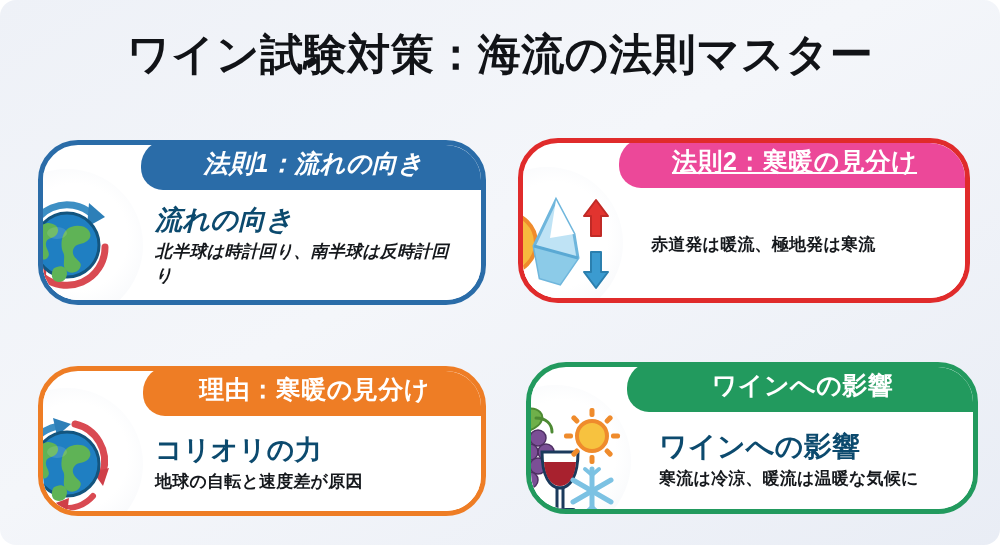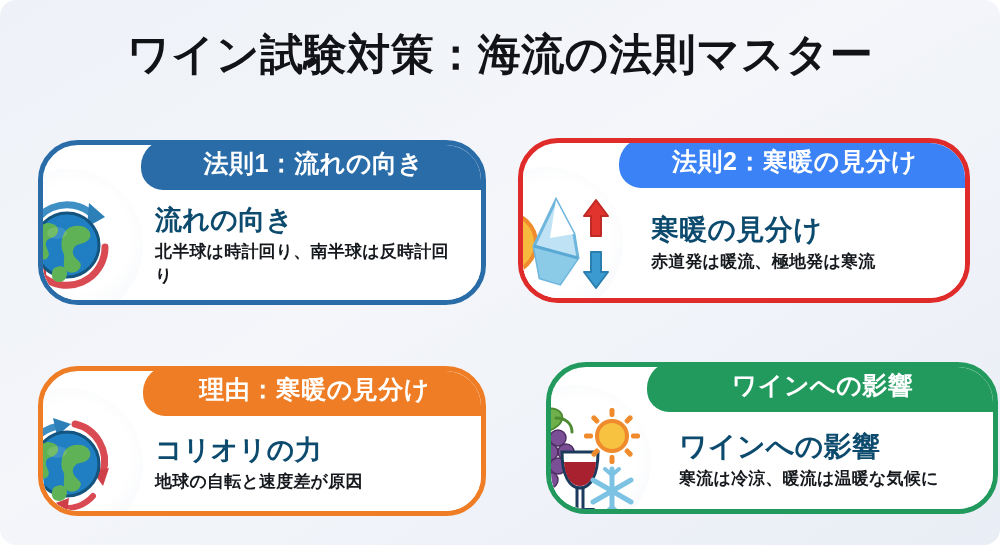--- a/index.html
+++ b/index.html
@@ -39,21 +39,21 @@
     position: absolute;
     box-sizing: border-box;
     border-radius: 40px;
     border: 5px solid #000;
     background: #ffffff;
     overflow: hidden;
   }
   .card.c1 { left: 38px;  top: 140px; width: 448px; height: 165px; }
   .card.c2 { left: 518px; top: 138px; width: 452px; height: 165px; }
   .card.c3 { left: 38px;  top: 366px; width: 448px; height: 150px; }
-  .card.c4 { left: 546px; top: 362px; width: 452px; height: 152px; }
+  .card.c4 { left: 526px; top: 362px; width: 452px; height: 152px; }
 
   
   .card-header {
     position: absolute;
     top: -5px;
     right: -5px;
     height: 50px;
     box-sizing: border-box;
     display: flex;
     align-items: center;
@@ -133,21 +133,21 @@
   .c4 .text-col { left: 128px; }
   .c2 .card-title, .c4 .card-title { font-size: 28px; }
 </style>
 </head>
 <body>
 
 <div id="page" style="background: linear-gradient(150deg, rgb(238, 241, 247) 0%, rgb(244, 246, 250) 45%, rgb(233, 237, 245) 100%);">
 
   <div class="page-title" style="color: rgb(17, 19, 23);">ワイン試験対策：海流の法則マスター</div>
 
-  <div class="card c1" style="border-color: rgb(42, 108, 168);">
+  <div class="card c1" style="border-color: rgb(42, 108, 168); font-style: italic;">
     <div class="card-header" style="background: rgb(42, 108, 168);">法則1：流れの向き</div>
     <div class="card-body">
       <div class="icon-well">
         <svg width="140" height="140" viewBox="0 0 140 140" aria-hidden="true">
 
           <path d="M32 68 A38 38 0 0 1 96 40" fill="none" stroke="#3d8fc4" stroke-width="7" stroke-linecap="round"></path>
           <polygon points="92,28 108,42 90,52" fill="#2d7fb8"></polygon>
 
           <path d="M108 72 A38 38 0 0 1 44 100" fill="none" stroke="#d94a52" stroke-width="7" stroke-linecap="round"></path>
           <polygon points="48,112 32,98 50,88" fill="#cf3f48"></polygon>
@@ -161,21 +161,21 @@
         </svg>
       </div>
       <div class="text-col">
         <div class="card-title">流れの向き</div>
         <div class="card-desc">北半球は時計回り、南半球は反時計回り</div>
       </div>
     </div>
   </div>
 
   <div class="card c2" style="border-color: rgb(224, 43, 43);">
-    <div class="card-header" style="background: #3b82f6;">法則2：寒暖の見分け</div>
+    <div class="card-header" style="background: #ec4899; text-decoration: underline;">法則2：寒暖の見分け</div>
     <div class="card-body">
       <div class="icon-well">
         <svg width="150" height="130" viewBox="0 0 150 130" aria-hidden="true">
 
           <g transform="translate(44,65)">
             <g fill="#ef8b2c">
               <polygon points="-40,-6 -52,-16 -40,-22"></polygon>
               <polygon points="-38,-20 -44,-34 -30,-32"></polygon>
               <polygon points="-28,-30 -28,-45 -16,-38"></polygon>
               <polygon points="-16,-36 -8,-48 0,-38"></polygon>
@@ -198,21 +198,20 @@
           <g transform="translate(124,40)">
             <polygon points="0,-18 12,-2 5,-2 5,18 -5,18 -5,-2 -12,-2" fill="#e2342f" stroke="#c02a26" stroke-width="2" stroke-linejoin="round"></polygon>
           </g>
 
           <g transform="translate(124,92)">
             <polygon points="0,18 12,2 5,2 5,-18 -5,-18 -5,2 -12,2" fill="#3b9bd0" stroke="#2b7fae" stroke-width="2" stroke-linejoin="round"></polygon>
           </g>
         </svg>
       </div>
       <div class="text-col">
-        <div class="card-title">寒暖の見分け</div>
         <div class="card-desc">赤道発は暖流、極地発は寒流</div>
       </div>
     </div>
   </div>
 
   <div class="card c3" style="border-color: rgb(238, 125, 37);">
     <div class="card-header" style="background: rgb(238, 125, 37);">理由：寒暖の見分け</div>
     <div class="card-body">
       <div class="icon-well">
         <svg width="140" height="140" viewBox="0 0 140 140" aria-hidden="true">

